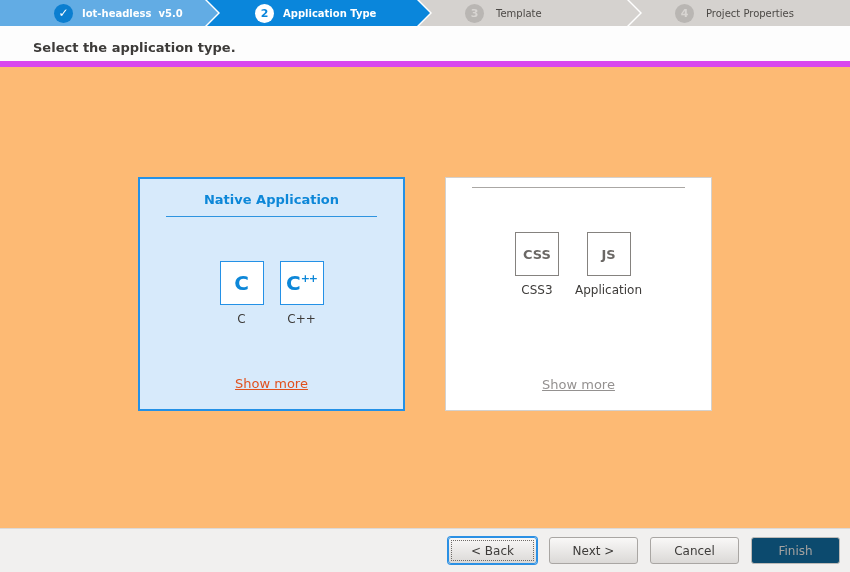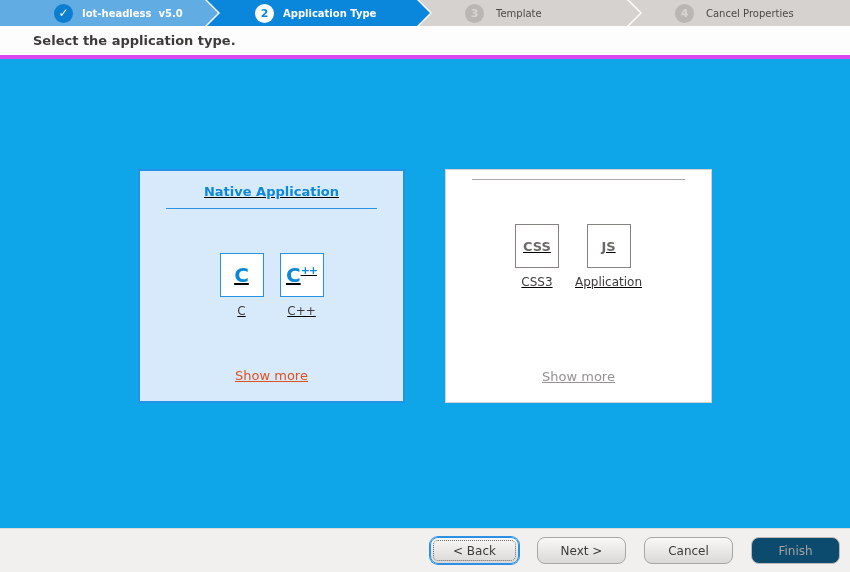--- a/index.html
+++ b/index.html
@@ -24,27 +24,27 @@
            display: flex; align-items: center; justify-content: center;
            font-size: 11px; font-weight: bold; line-height: 1; }
   .badge-done     { background: #0b7ed0; color: #ffffff; font-size: 12px; }
   .badge-active   { background: #ffffff; color: #0a86db; }
   .badge-upcoming { background: #b9b6b3; color: #d8d5d2; }
   .step-label { margin-left: 9px; font-size: 10px; white-space: pre; }
   .step-done .step-label, .step-active .step-label { color: #ffffff; font-weight: bold; }
   .step-upcoming .step-label { color: #4c4946; font-weight: normal; margin-left: 12px; }
 
   
-  .subheader { height: 33px; flex: none; background: #fdfdfd; border-bottom: 4px solid #d946ef;
-               display: flex; align-items: center; padding-left: 33px; }
+  .subheader { height: 33px; flex: none; background: #fdfdfd; border-bottom: 6px solid #d946ef;
+               display: flex; align-items: center; padding-left: 33px; margin-top: 8px; }
   .subheader span { font-size: 13px; font-weight: bold; color: #3d3b39; }
 
   
   .content { flex: 1; display: flex; justify-content: center; align-items: flex-start;
-             gap: 40px; padding-top: 110px; background: #0ea5e9; text-decoration: underline; }
+             gap: 40px; padding-top: 110px; background: #fdba74; }
   .card { width: 267px; height: 234px; display: flex; flex-direction: column; align-items: center; }
   .card-native { background: #d7eafb; border: 2px solid #2491e6; }
   .card-web    { background: #ffffff; border: 1px solid #d4d1ce; }
   .card-title { margin-top: 13px; font-size: 13px; font-weight: bold; }
   .card-native .card-title { color: #0d87d8; }
   .card-web .card-title { color: #908d8a; background: #e3e1df; padding: 1px 5px; }
   .card-rule { width: calc(100% - 52px); height: 1px; margin-top: 9px; }
   .card-native .card-rule { background: #2e94e0; }
   .card-web .card-rule { background: #aaa7a4; }
   .tiles { display: flex; gap: 16px; margin-top: 44px; }
@@ -58,23 +58,23 @@
   .show-more { margin-top: auto; margin-bottom: 18px; font-size: 13px;
                text-decoration: underline; cursor: pointer; background: none; border: none;
                font-family: inherit; }
   .card-native .show-more { color: #e1511e; }
   .card-web .show-more { color: #949190; }
 
   
   .footer { flex: none; height: 44px; background: #f1f0ef; border-top: 1px solid #dcdad8;
             display: flex; align-items: center; justify-content: flex-end; padding-right: 10px; }
   .btn { width: 89px; height: 27px; font-size: 12px; color: #3d3b39;
-         font-family: inherit; border: 1px solid #a9a6a3; border-radius: 8px;
+         font-family: inherit; border: 1px solid #a9a6a3; border-radius: 3px;
          background: linear-gradient(to bottom, #f9f8f7, #dbd9d7); cursor: pointer; }
-  .btn + .btn { margin-left: 18px; }
+  .btn + .btn { margin-left: 12px; }
   .btn.gap { }
   .btn-focused { border: 1px solid #2b90e4; box-shadow: 0 0 0 1px #2b90e4;
                  outline: 1px dotted #6e6b68; outline-offset: -4px; }
   .btn:disabled { background: #0c4a6e; color: #a5a2a0; border-color: #bdbab7; cursor: default; }
 </style>
 </head>
 <body>
 
 <div class="window">
 
@@ -93,21 +93,21 @@
     </div>
     <div class="step-wrap s3">
       <div class="step step-upcoming">
         <span class="badge badge-upcoming">3</span>
         <span class="step-label">Template</span>
       </div>
     </div>
     <div class="step-wrap s4">
       <div class="step step-upcoming">
         <span class="badge badge-upcoming">4</span>
-        <span class="step-label">Cancel Properties</span>
+        <span class="step-label">Project Properties</span>
       </div>
     </div>
   </div>
 
   <div class="subheader">
     <span>Select the application type.</span>
   </div>
 
   <div class="content">
 

